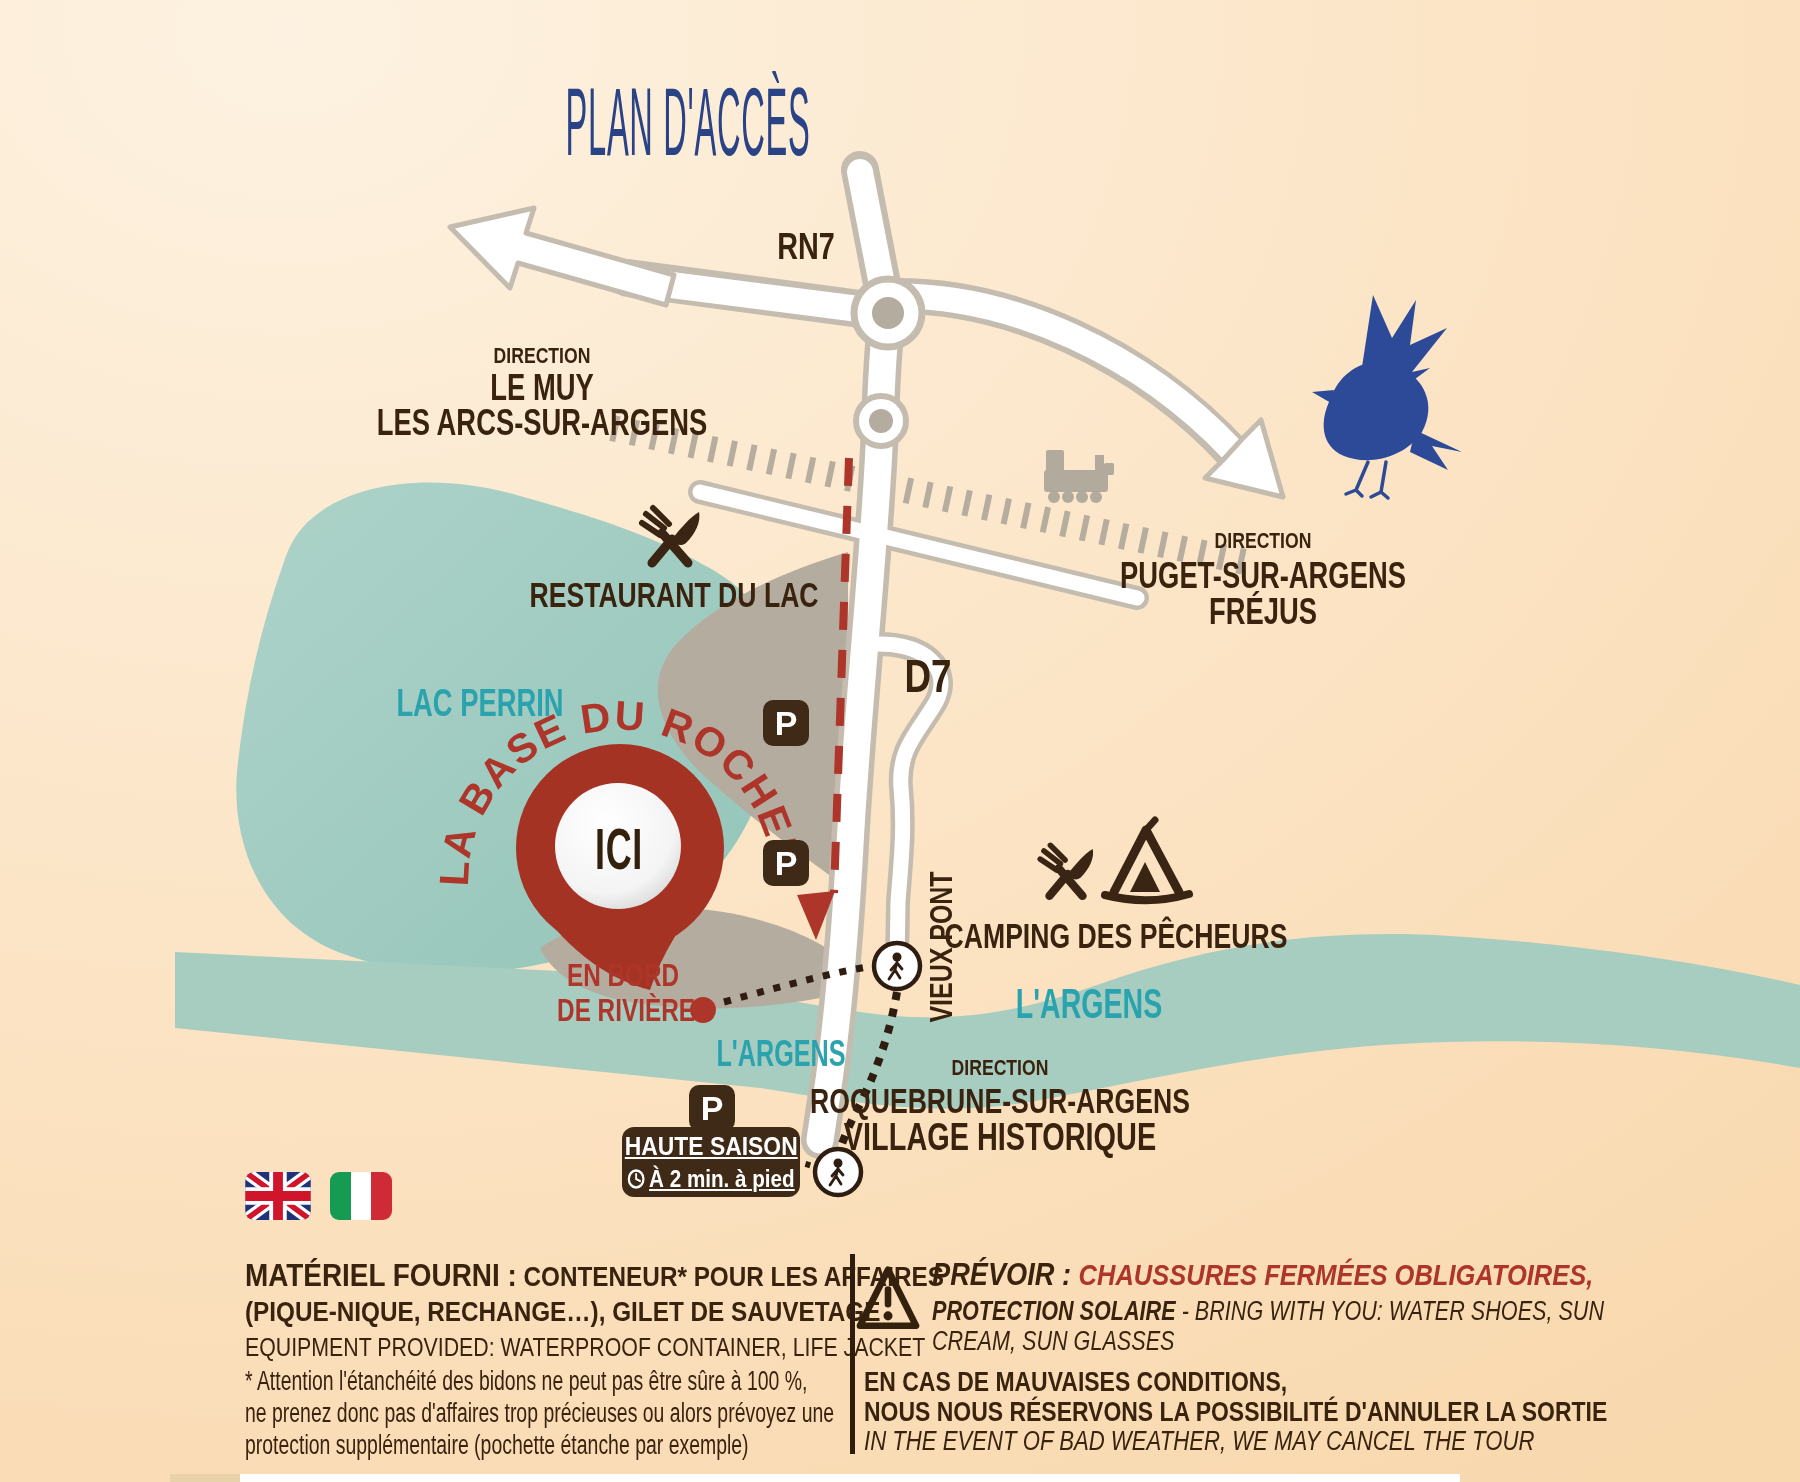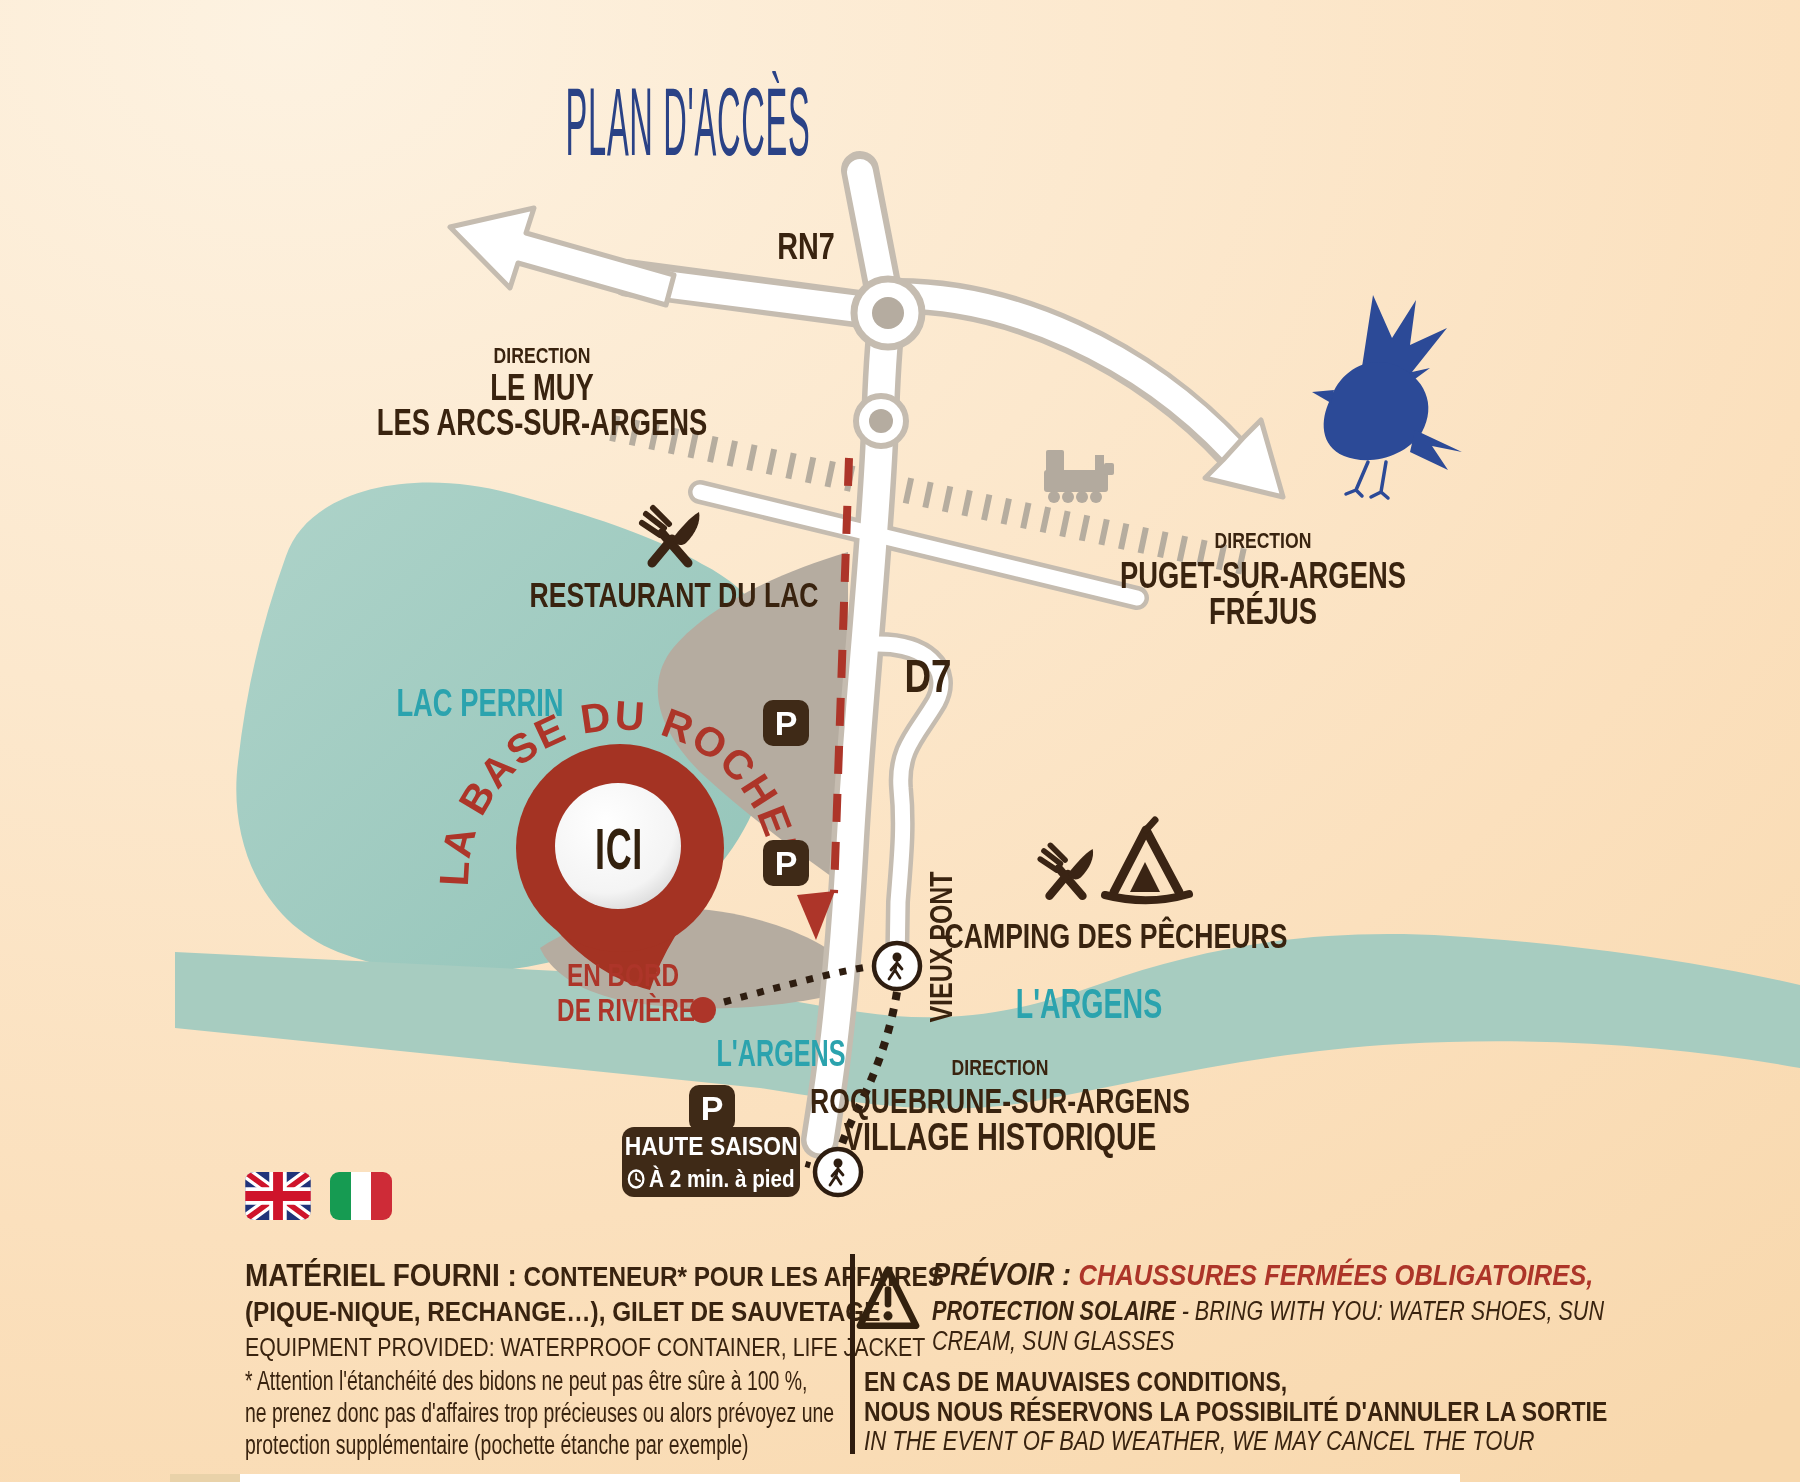--- a/index.html
+++ b/index.html
@@ -16,21 +16,21 @@
   .teal{color:#2ba3ae;}
   .red{color:#ad3529;}
   .blue{color:#2a4286;}
   .rot{transform: translate(-50%,-50%) rotate(-90deg) scaleX(0.78);}
   .pbadge{
     position:absolute; width:46px; height:46px; border-radius:10px; background:#3f2a17;
     color:#fff; font-weight:700; font-size:34px; display:flex; align-items:center; justify-content:center;
   }
   .hsbadge{
     position:absolute; left:622px; top:1127px; width:178px; height:70px; border-radius:12px;
-    background:#3f2a17; color:#fff; display:flex; flex-direction:column; align-items:center; justify-content:center; gap:3px;
+    background:#3f2a17; color:#fff; display:flex; flex-direction:column; align-items:center; justify-content:center; gap:3px;text-decoration:underline;
   }
   .hs1{font-weight:700; font-size:26px; transform:scaleX(0.88); white-space:nowrap;}
   .hs2{font-weight:700; font-size:24px; display:flex; align-items:center; gap:4px; transform:scaleX(0.86); white-space:nowrap;}
   .fline{position:absolute; transform-origin:left top; white-space:nowrap; color:#39230f; line-height:1.15;}
   .b{font-weight:700;} .i{font-style:italic;}
   .divider{position:absolute; left:850px; top:1254px; width:5px; height:200px; background:#2f1c0e;}
   .flag{position:absolute; border-radius:9px; overflow:hidden;}
   .strip{position:absolute;}
 </style>
 </head>

